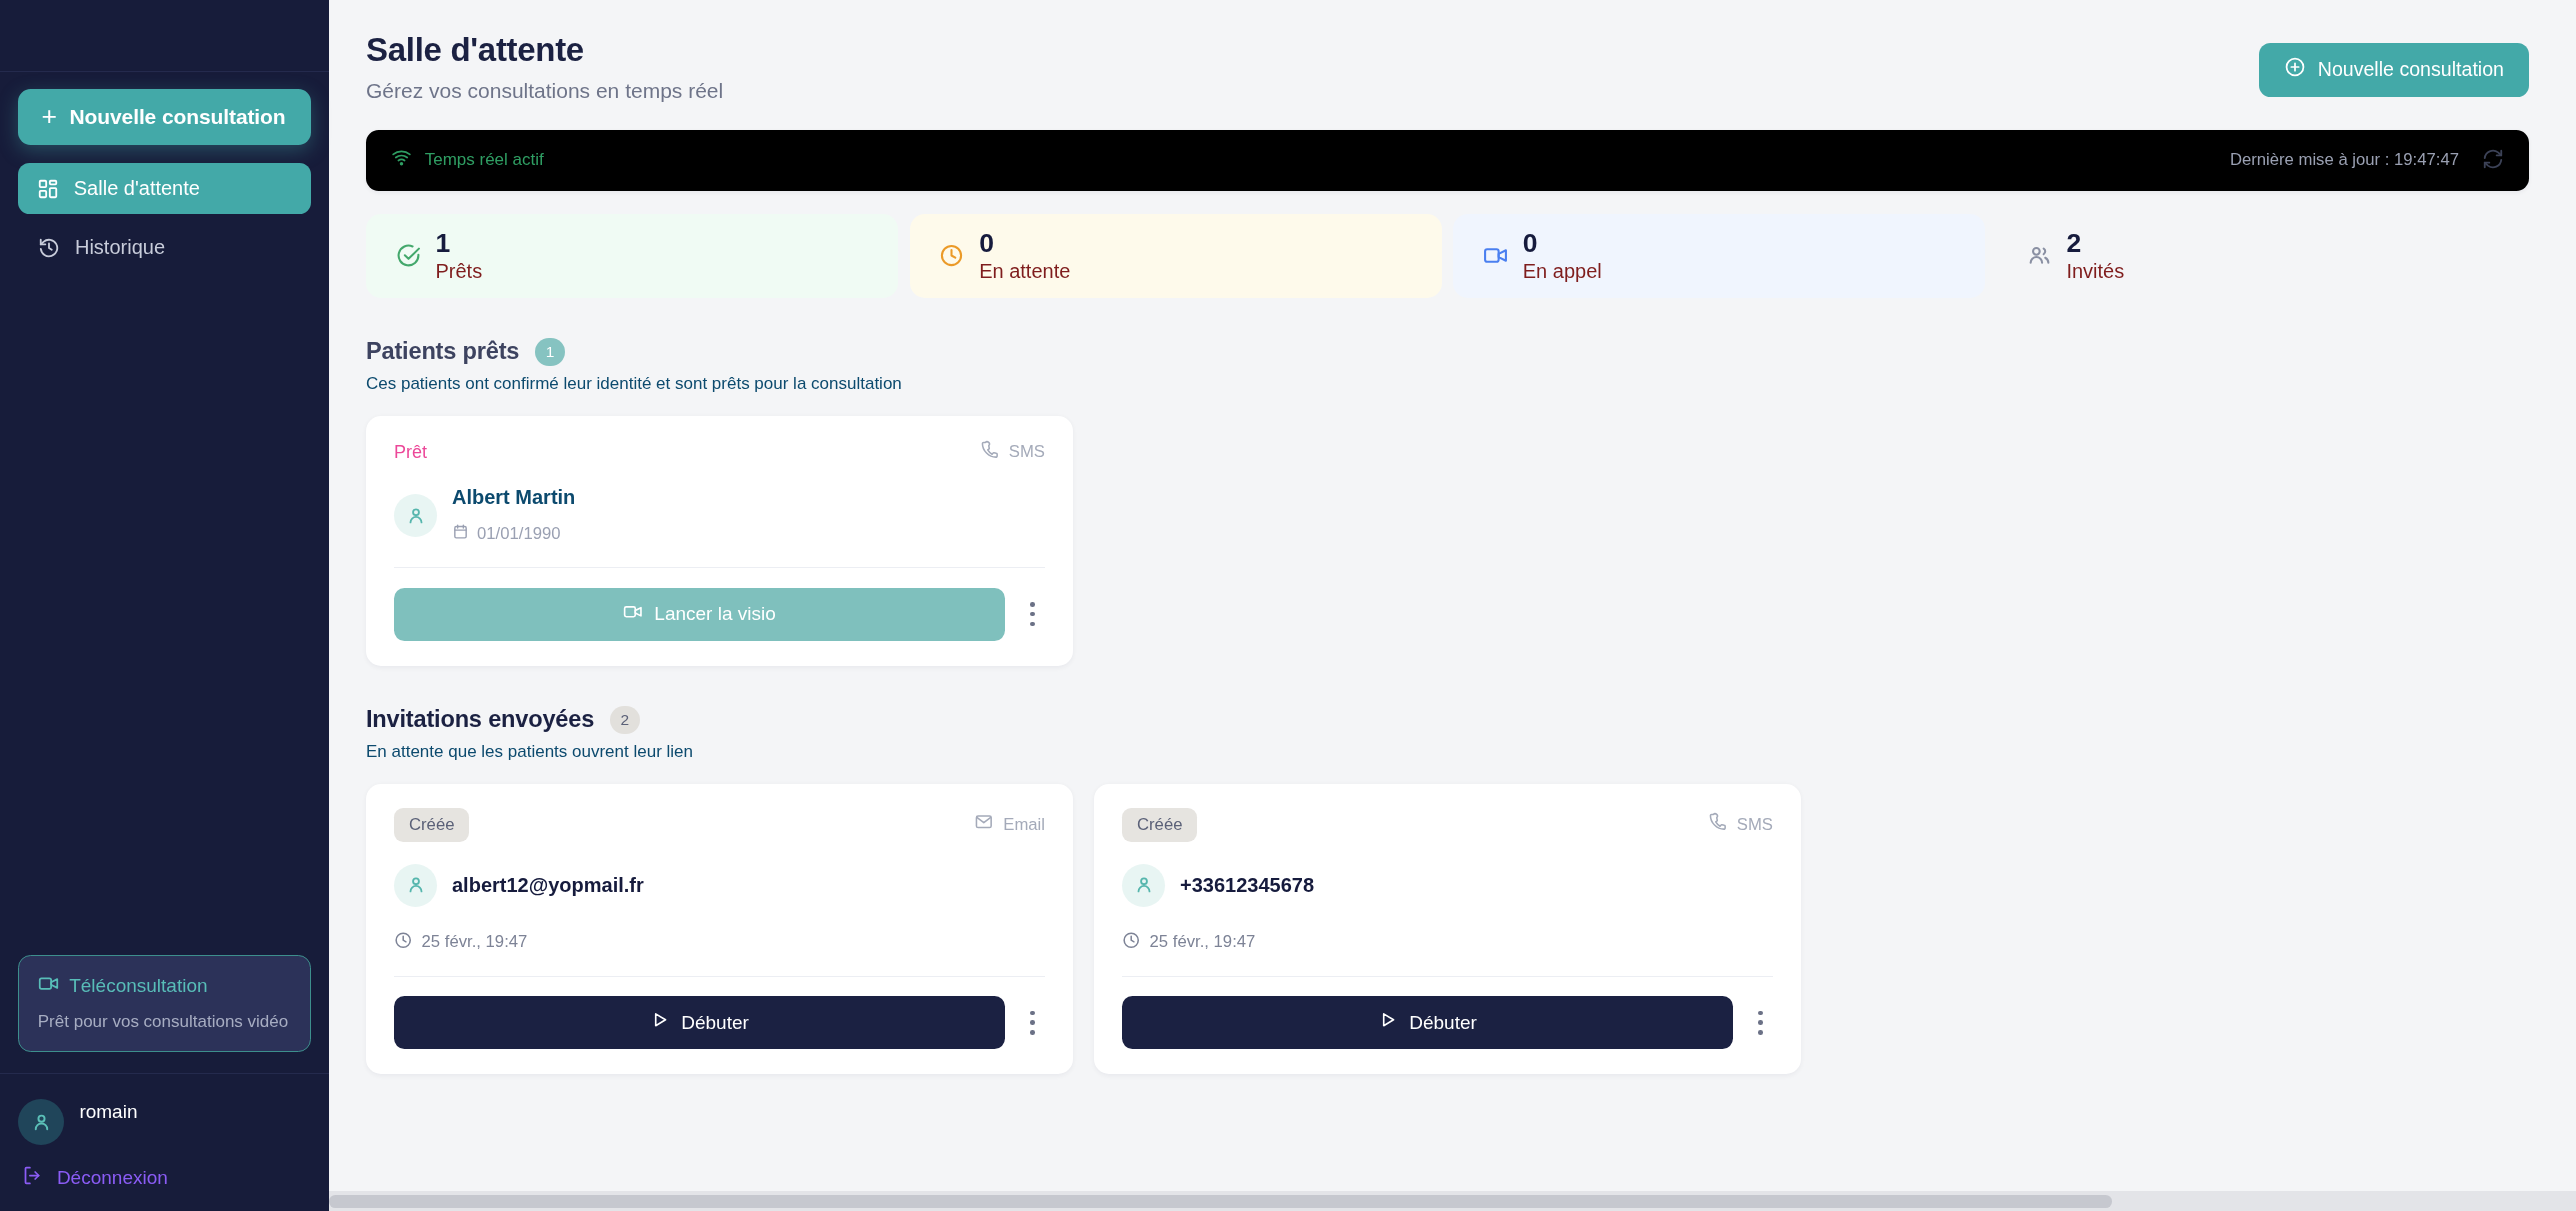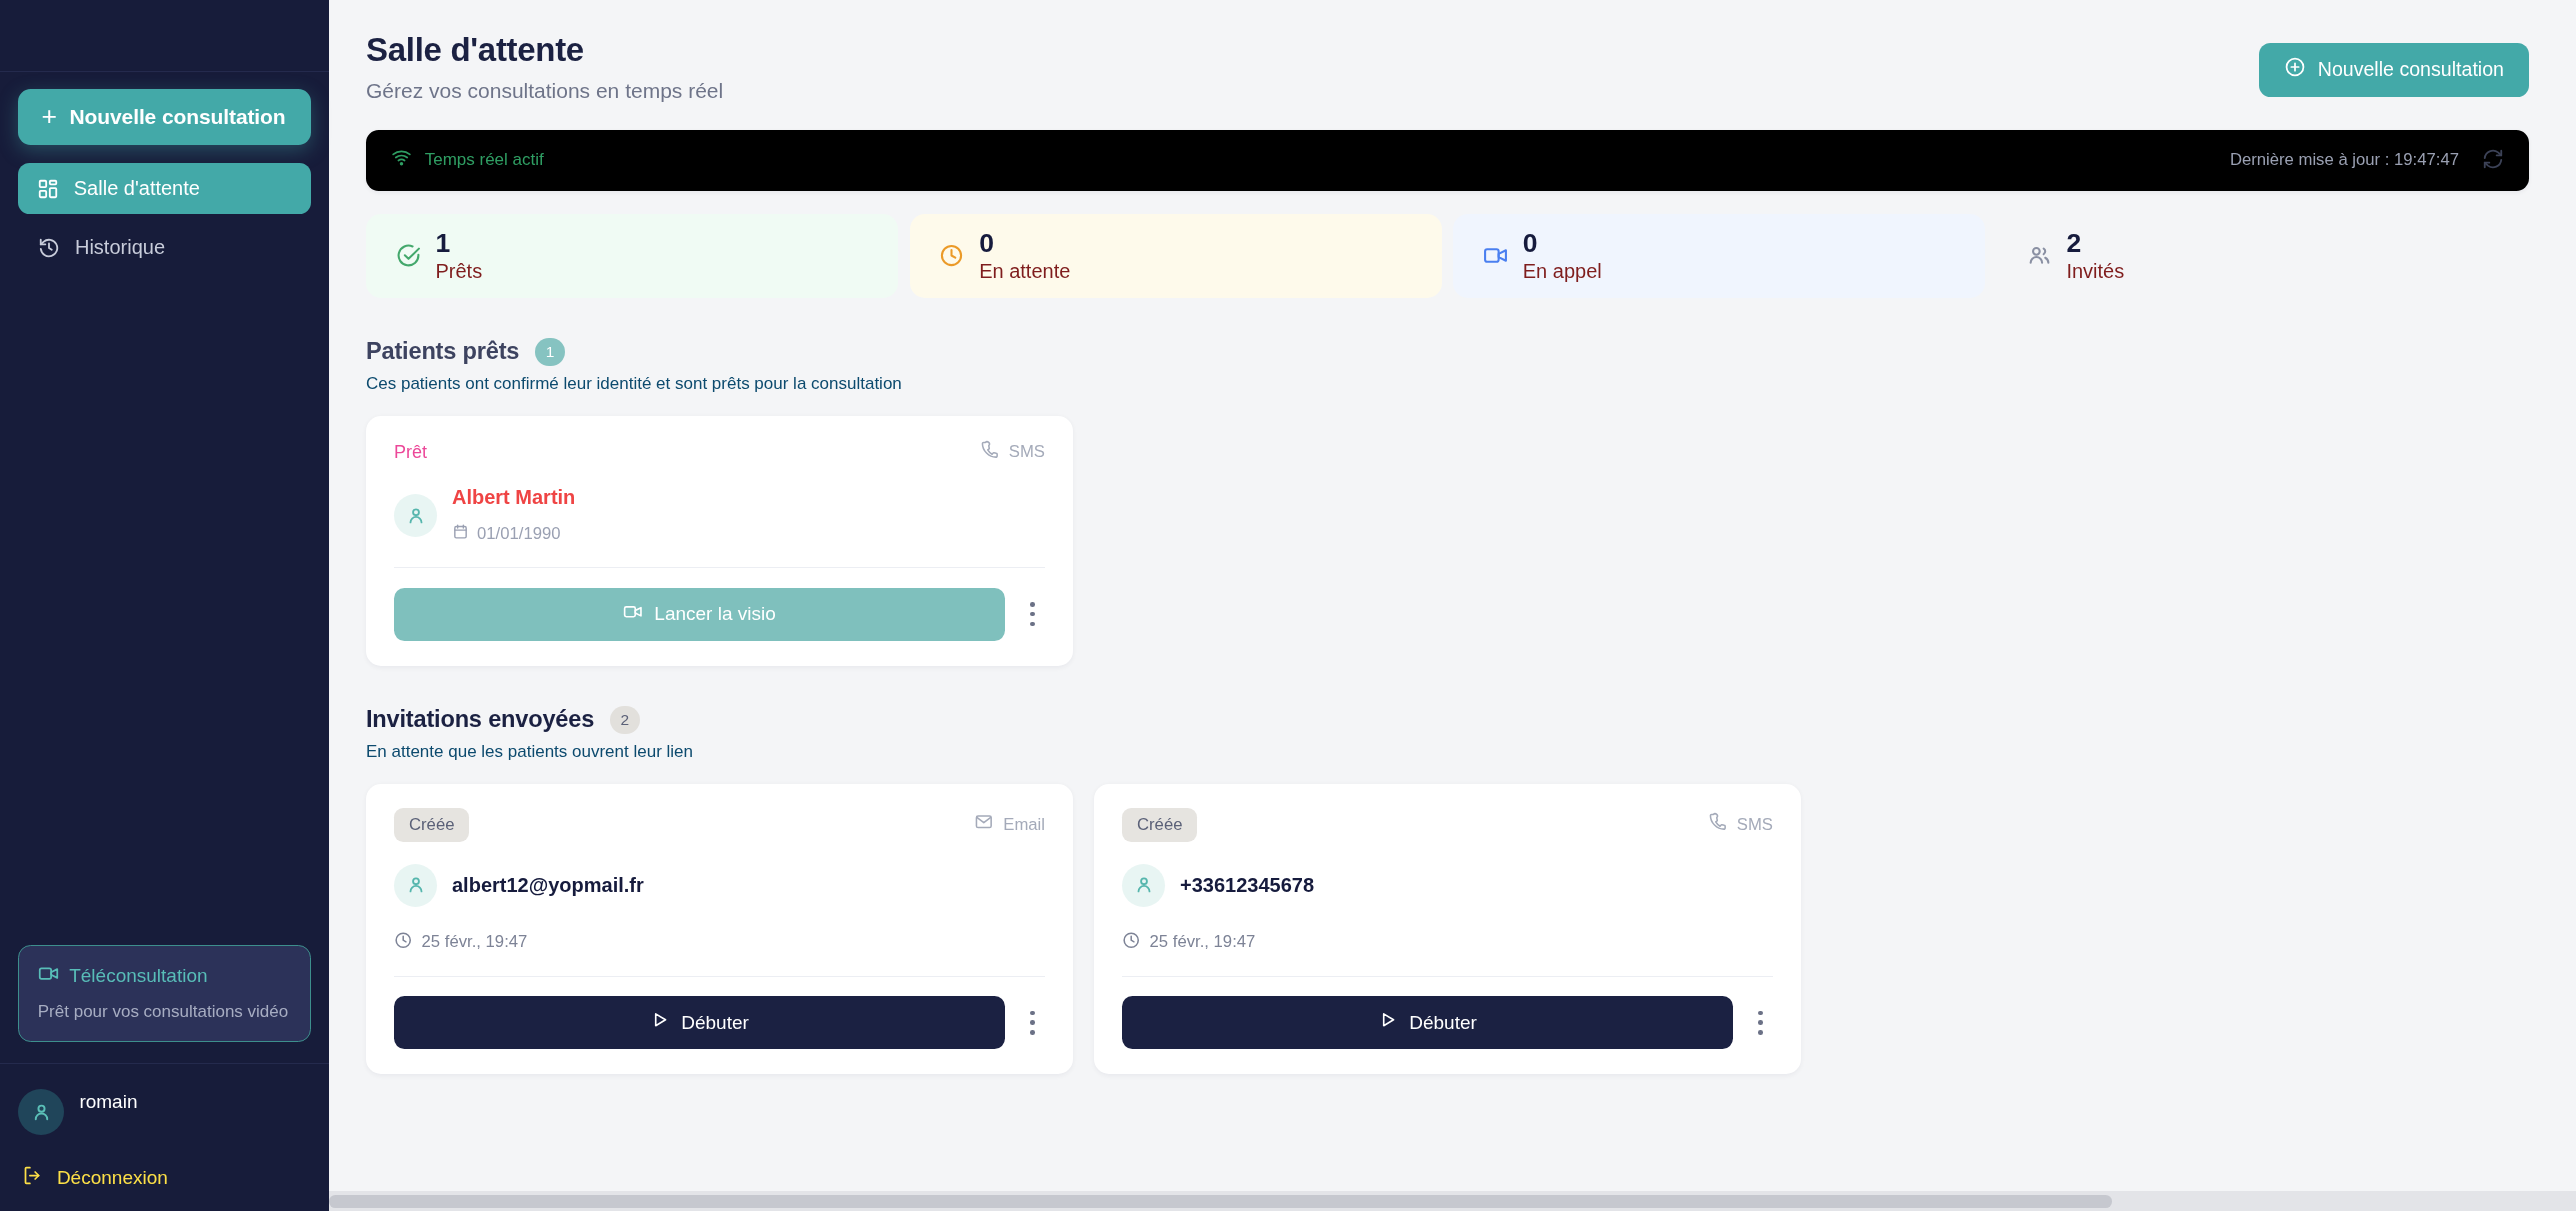--- a/index.html
+++ b/index.html
@@ -83,22 +83,22 @@
   .avatar-circle {
     width: 46px; height: 46px; border-radius: 50%;
     background: #20455a; display: flex; align-items: center; justify-content: center; flex: none;
   }
   .avatar-circle svg { width: 23px; height: 23px; }
   .user-meta { display: flex; flex-direction: column; gap: 4.6px; }
   .user-name { color: #ffffff; font-size: 19px; }
   .user-sub { color: #767c93; font-size: 15px; min-height: 16px; }
   .logout-row {
     display: flex; align-items: center; gap: 14px;
-    margin-top: 30px; padding-left: 3.5px;
-    color: #fde047; font-size: 19px; cursor: pointer;
+    margin-top: 20px; padding-left: 3.5px;
+    color: #8b5cf6; font-size: 19px; cursor: pointer;
   }
   .logout-row svg { width: 21px; height: 21px; flex: none; }
 
   
   .main {
     flex: 1 1 auto;
     height: 1211px;
     padding: 31px 47px 0 37px;
     overflow: hidden;
     position: relative;
@@ -187,21 +187,21 @@
   }
   .channel { display: flex; align-items: center; gap: 9.2px; color: #a4aab9; font-size: 16.7px; }
   .channel svg { width: 19.6px; height: 19.6px; flex: none; }
 
   .ident-row { display: flex; align-items: center; gap: 15px; margin-top: 22px; }
   .ident-avatar {
     width: 43px; height: 43px; border-radius: 50%;
     background: #e8f5f3; display: flex; align-items: center; justify-content: center; flex: none;
   }
   .ident-avatar svg { width: 22px; height: 22px; }
-  .ident-name { font-size: 20px; font-weight: 700; color: #ef4444; }
+  .ident-name { font-size: 20px; font-weight: 700; color: #0c4a6e; }
   .ident-name.navy { color: #161b3d; }
   .ident-meta { display: flex; align-items: center; gap: 8px; color: #9aa0b2; font-size: 16.7px; margin-top: 14px; }
   .ident-meta svg { width: 17px; height: 17px; flex: none; }
 
   .time-row { display: flex; align-items: center; gap: 9.2px; color: #7d8396; font-size: 16.7px; margin-top: 24px; }
   .time-row svg { width: 18.4px; height: 18.4px; flex: none; }
 
   .card-divider { height: 0.6px; background: #eceef3; margin-top: 22px; }
 
   .action-row { display: flex; align-items: center; gap: 15px; margin-top: 19.6px; }

